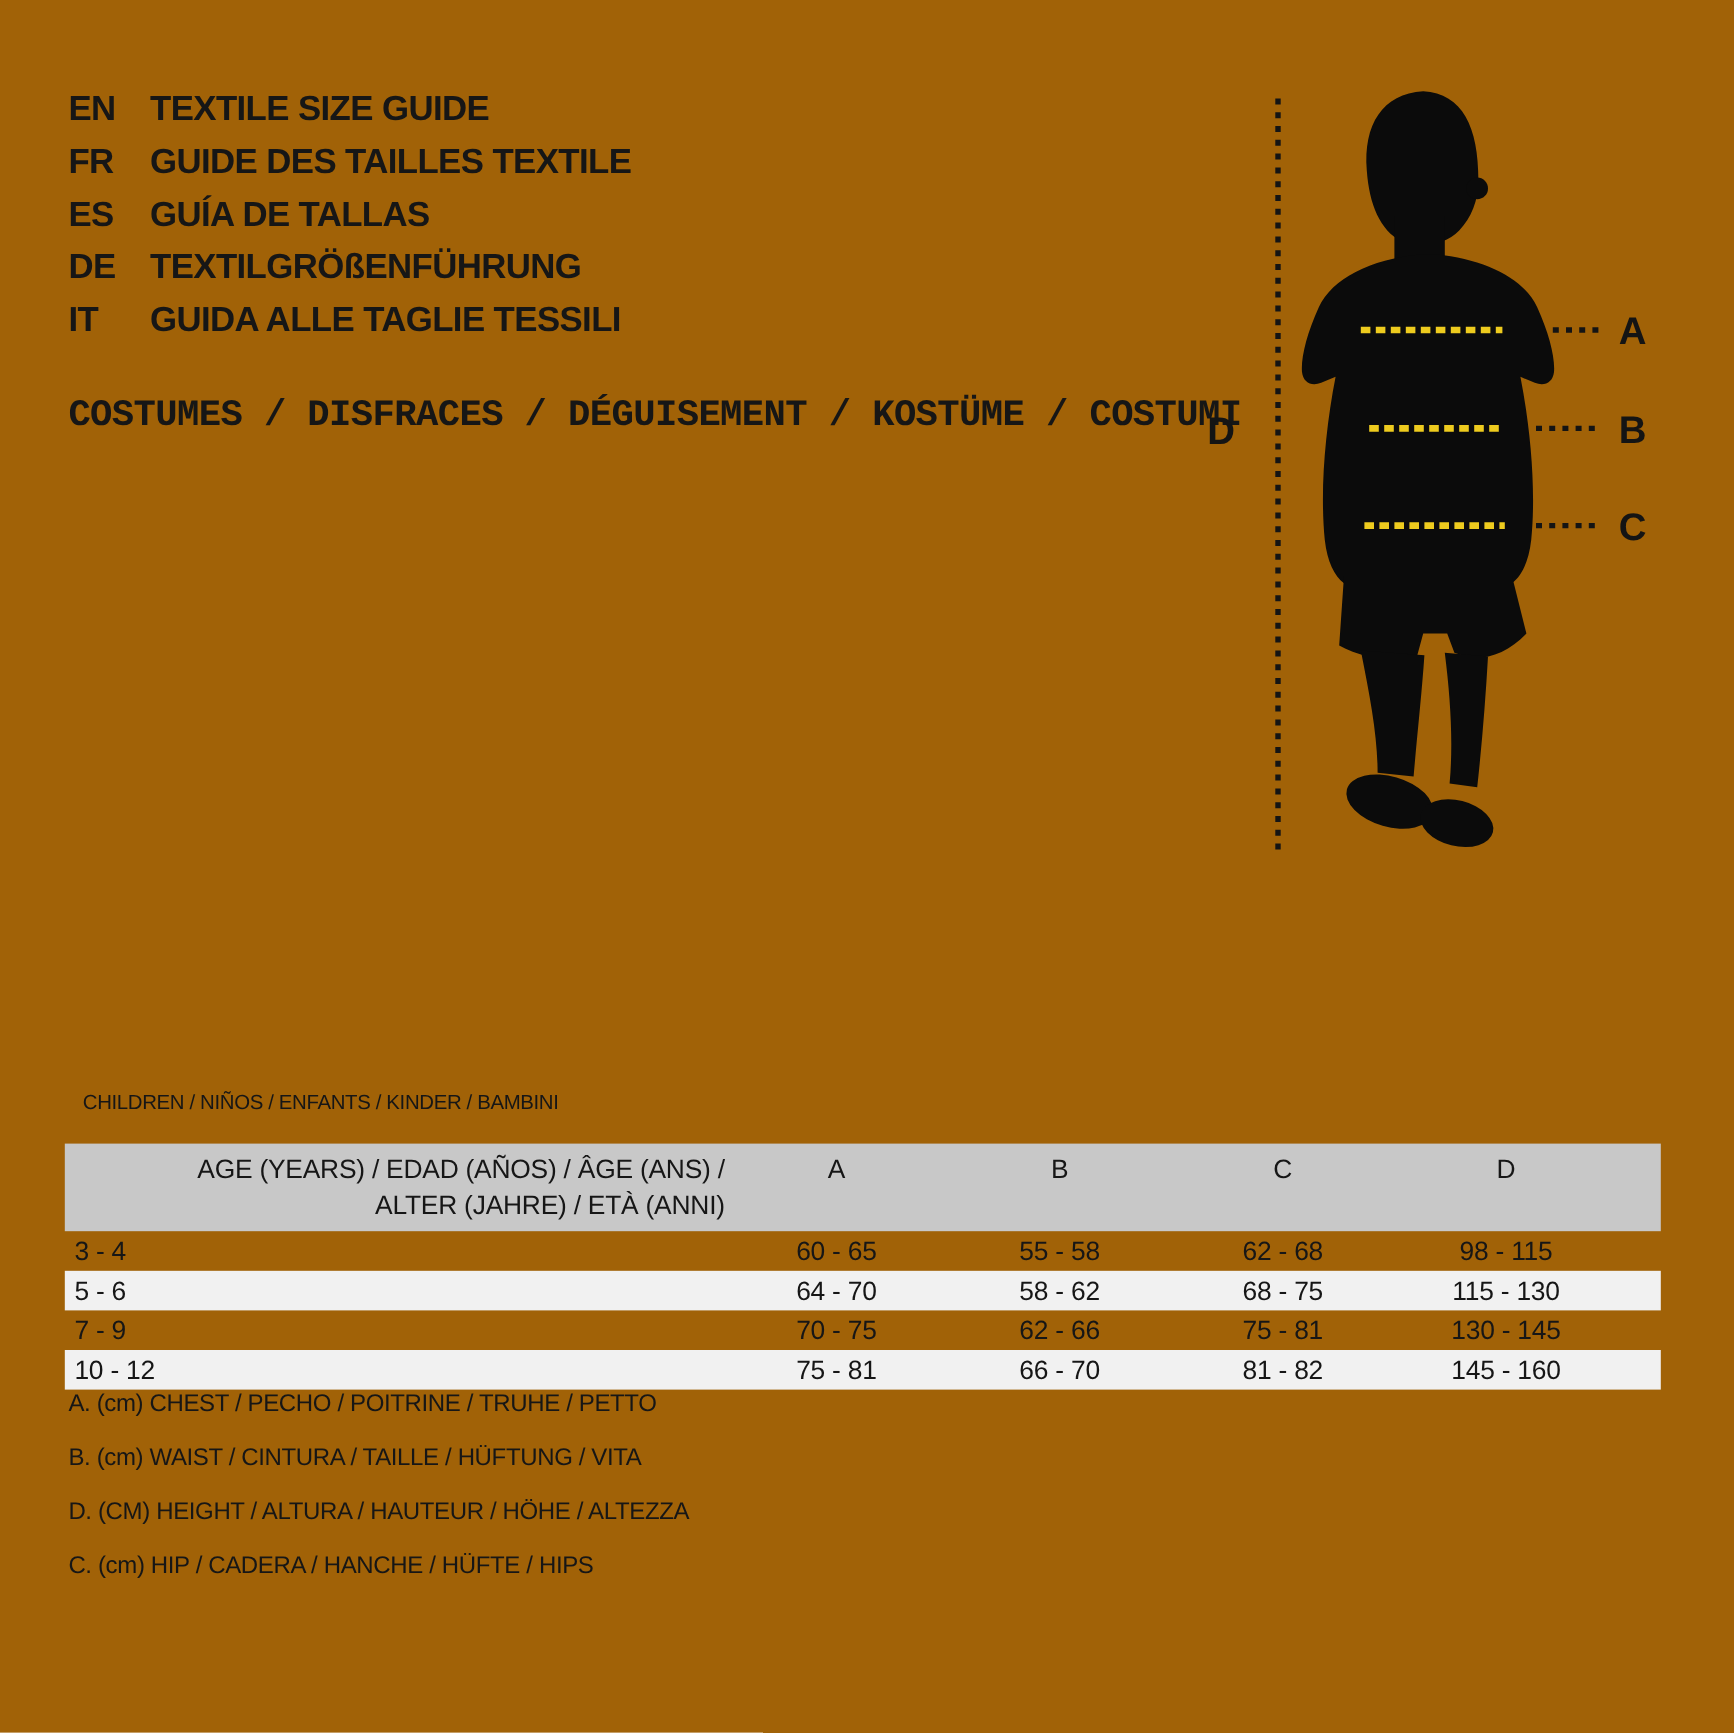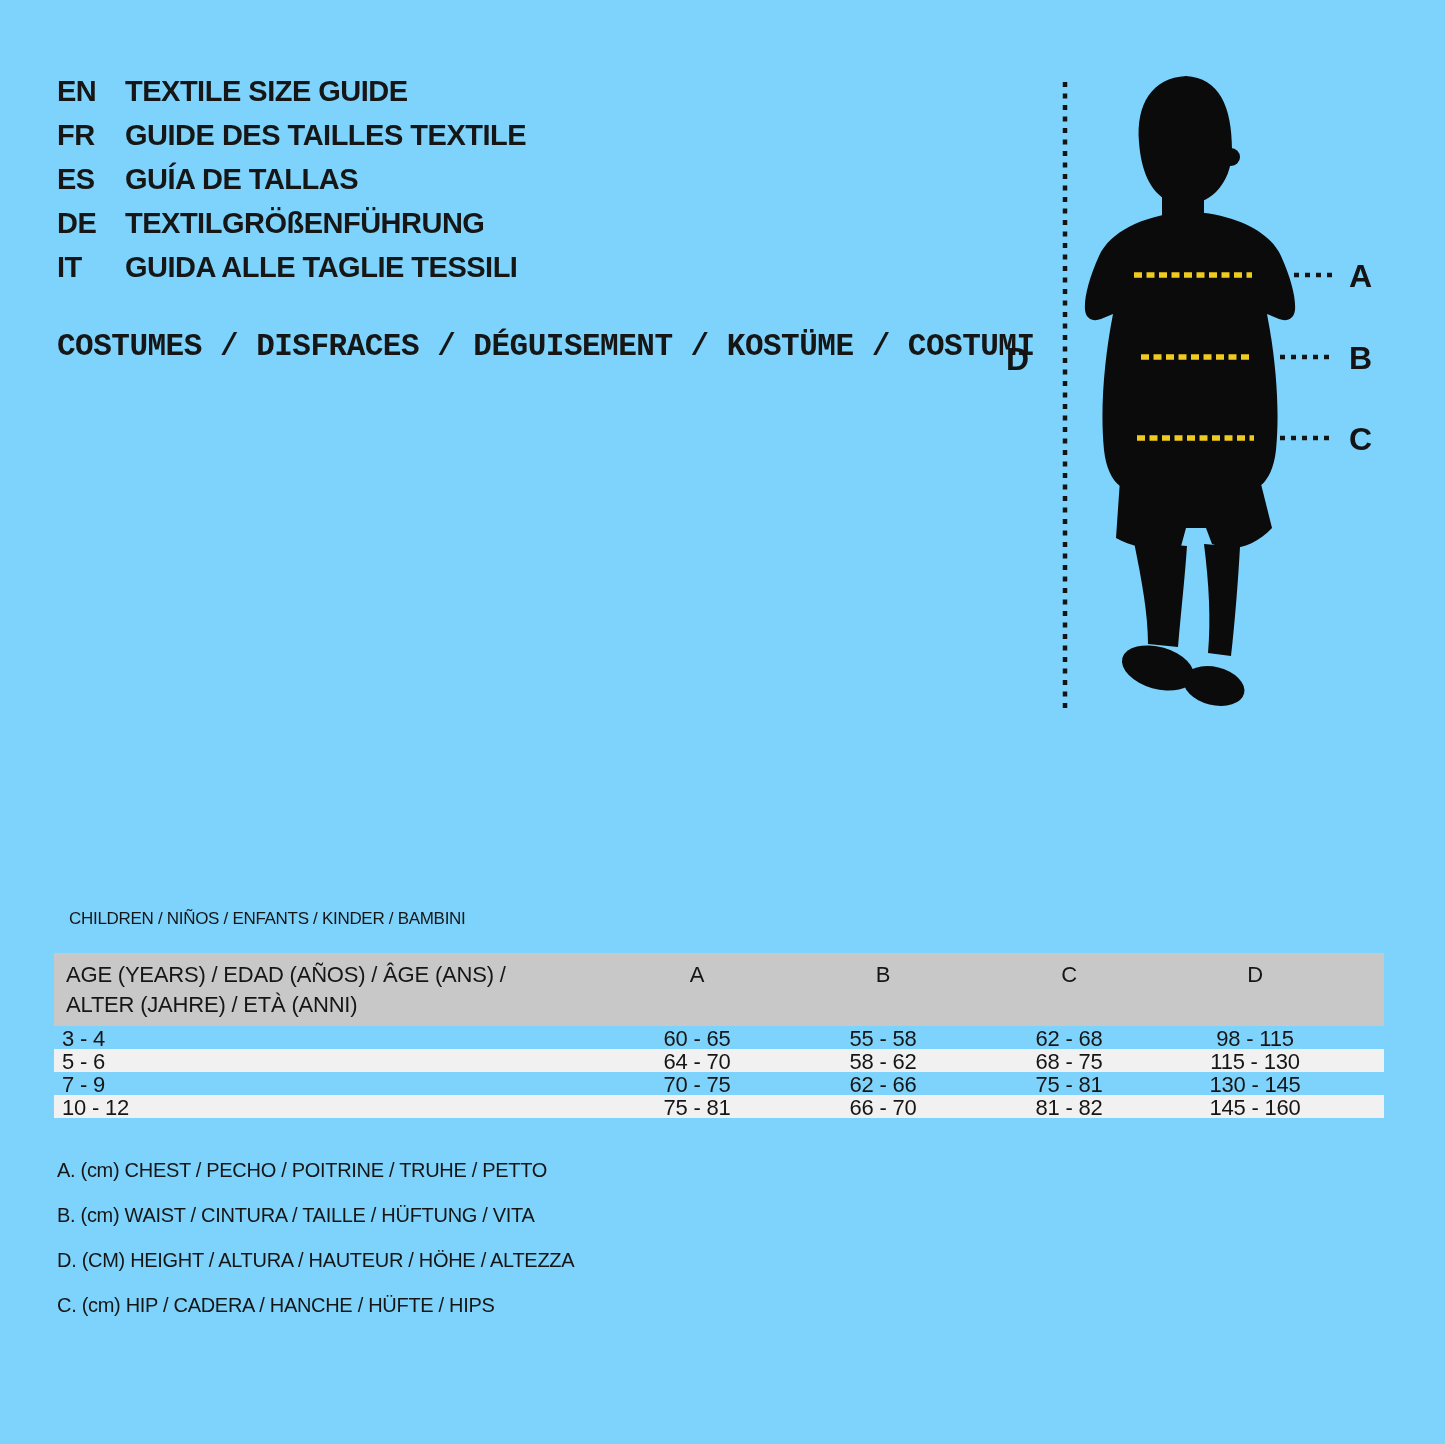--- a/index.html
+++ b/index.html
@@ -1,36 +1,36 @@
 <!DOCTYPE html>
 <html><head>
 <meta charset="utf-8">
 <style>
   html,body{margin:0;padding:0;background:#fff;}
   .canvas{
-    position:relative;width:1445px;height:1444px;background:#7dd3fc;overflow:hidden;
+    position:relative;width:1445px;height:1444px;background:#a16207;overflow:hidden;
     font-family:"Liberation Sans", sans-serif;color:#161616;
   }
   
   .lang-list{position:absolute;left:57px;top:69px;}
   .lang-row{display:flex;height:44px;align-items:center;font-size:29px;font-weight:700;letter-spacing:-0.5px;}
   .lang-code{width:68px;flex:0 0 68px;}
   
   .costumes{position:absolute;left:57px;top:329px;font-size:31px;font-weight:700;letter-spacing:-0.5px;white-space:nowrap;font-family:Liberation Mono, monospace;}
   
   .figure{position:absolute;left:1000px;top:55px;width:400px;height:680px;}
   
   .children-title{position:absolute;left:69px;top:909px;font-size:17px;letter-spacing:-0.3px;white-space:nowrap;}
   
   .size-table{position:absolute;left:54px;top:953px;width:1330px;font-size:22px;letter-spacing:-0.2px;}
   .thead,.trow{display:grid;grid-template-columns:550px 186px 186px 186px 186px;padding-right:46px;box-sizing:border-box;width:1330px;}
   .thead{background:#c8c8c8;height:73px;}
-  .thead .label-cell{padding:7px 0 0 12px;line-height:30px;}
+  .thead .label-cell{padding:7px 0 0 12px;line-height:30px;text-align:right;}
   .thead .col{padding-top:7px;line-height:30px;text-align:center;}
-  .trow{height:23px;align-items:center;}
+  .trow{height:33px;align-items:center;}
   .trow .label-cell{padding-left:8px;}
   .trow .col{text-align:center;}
   .row-alt{background:#f1f1f1;}
   
   .legend{position:absolute;left:57px;top:1148px;font-size:20px;letter-spacing:-0.3px;}
   .legend-line{line-height:45px;white-space:nowrap;}
 </style>
 </head>
 <body>
 

